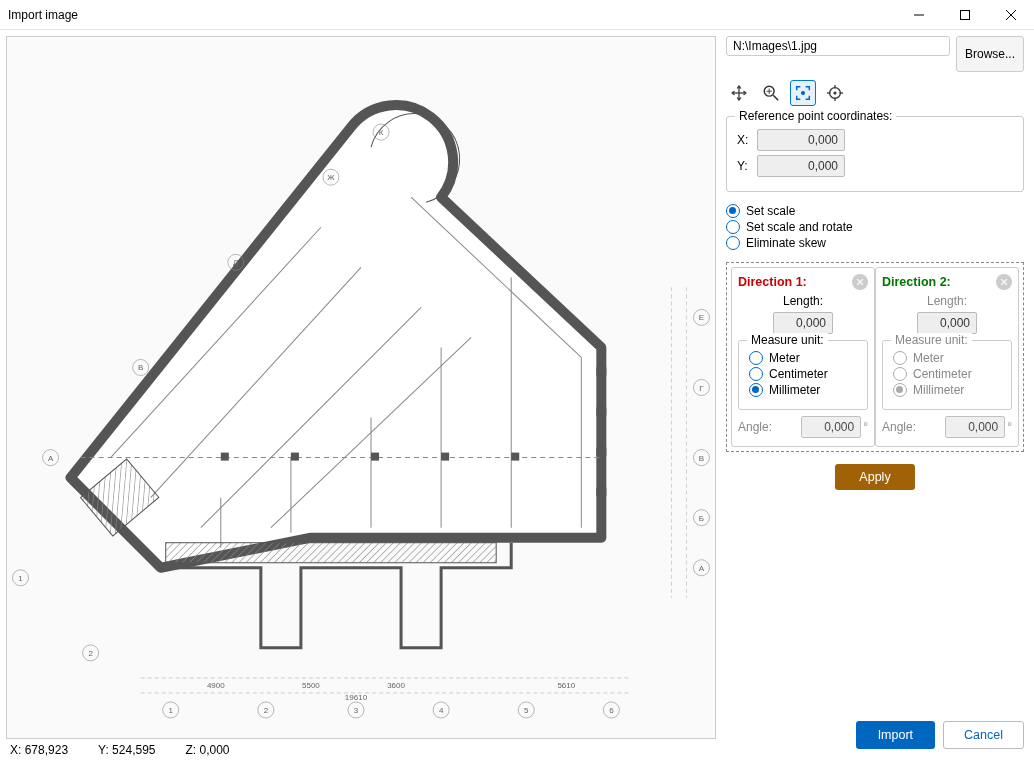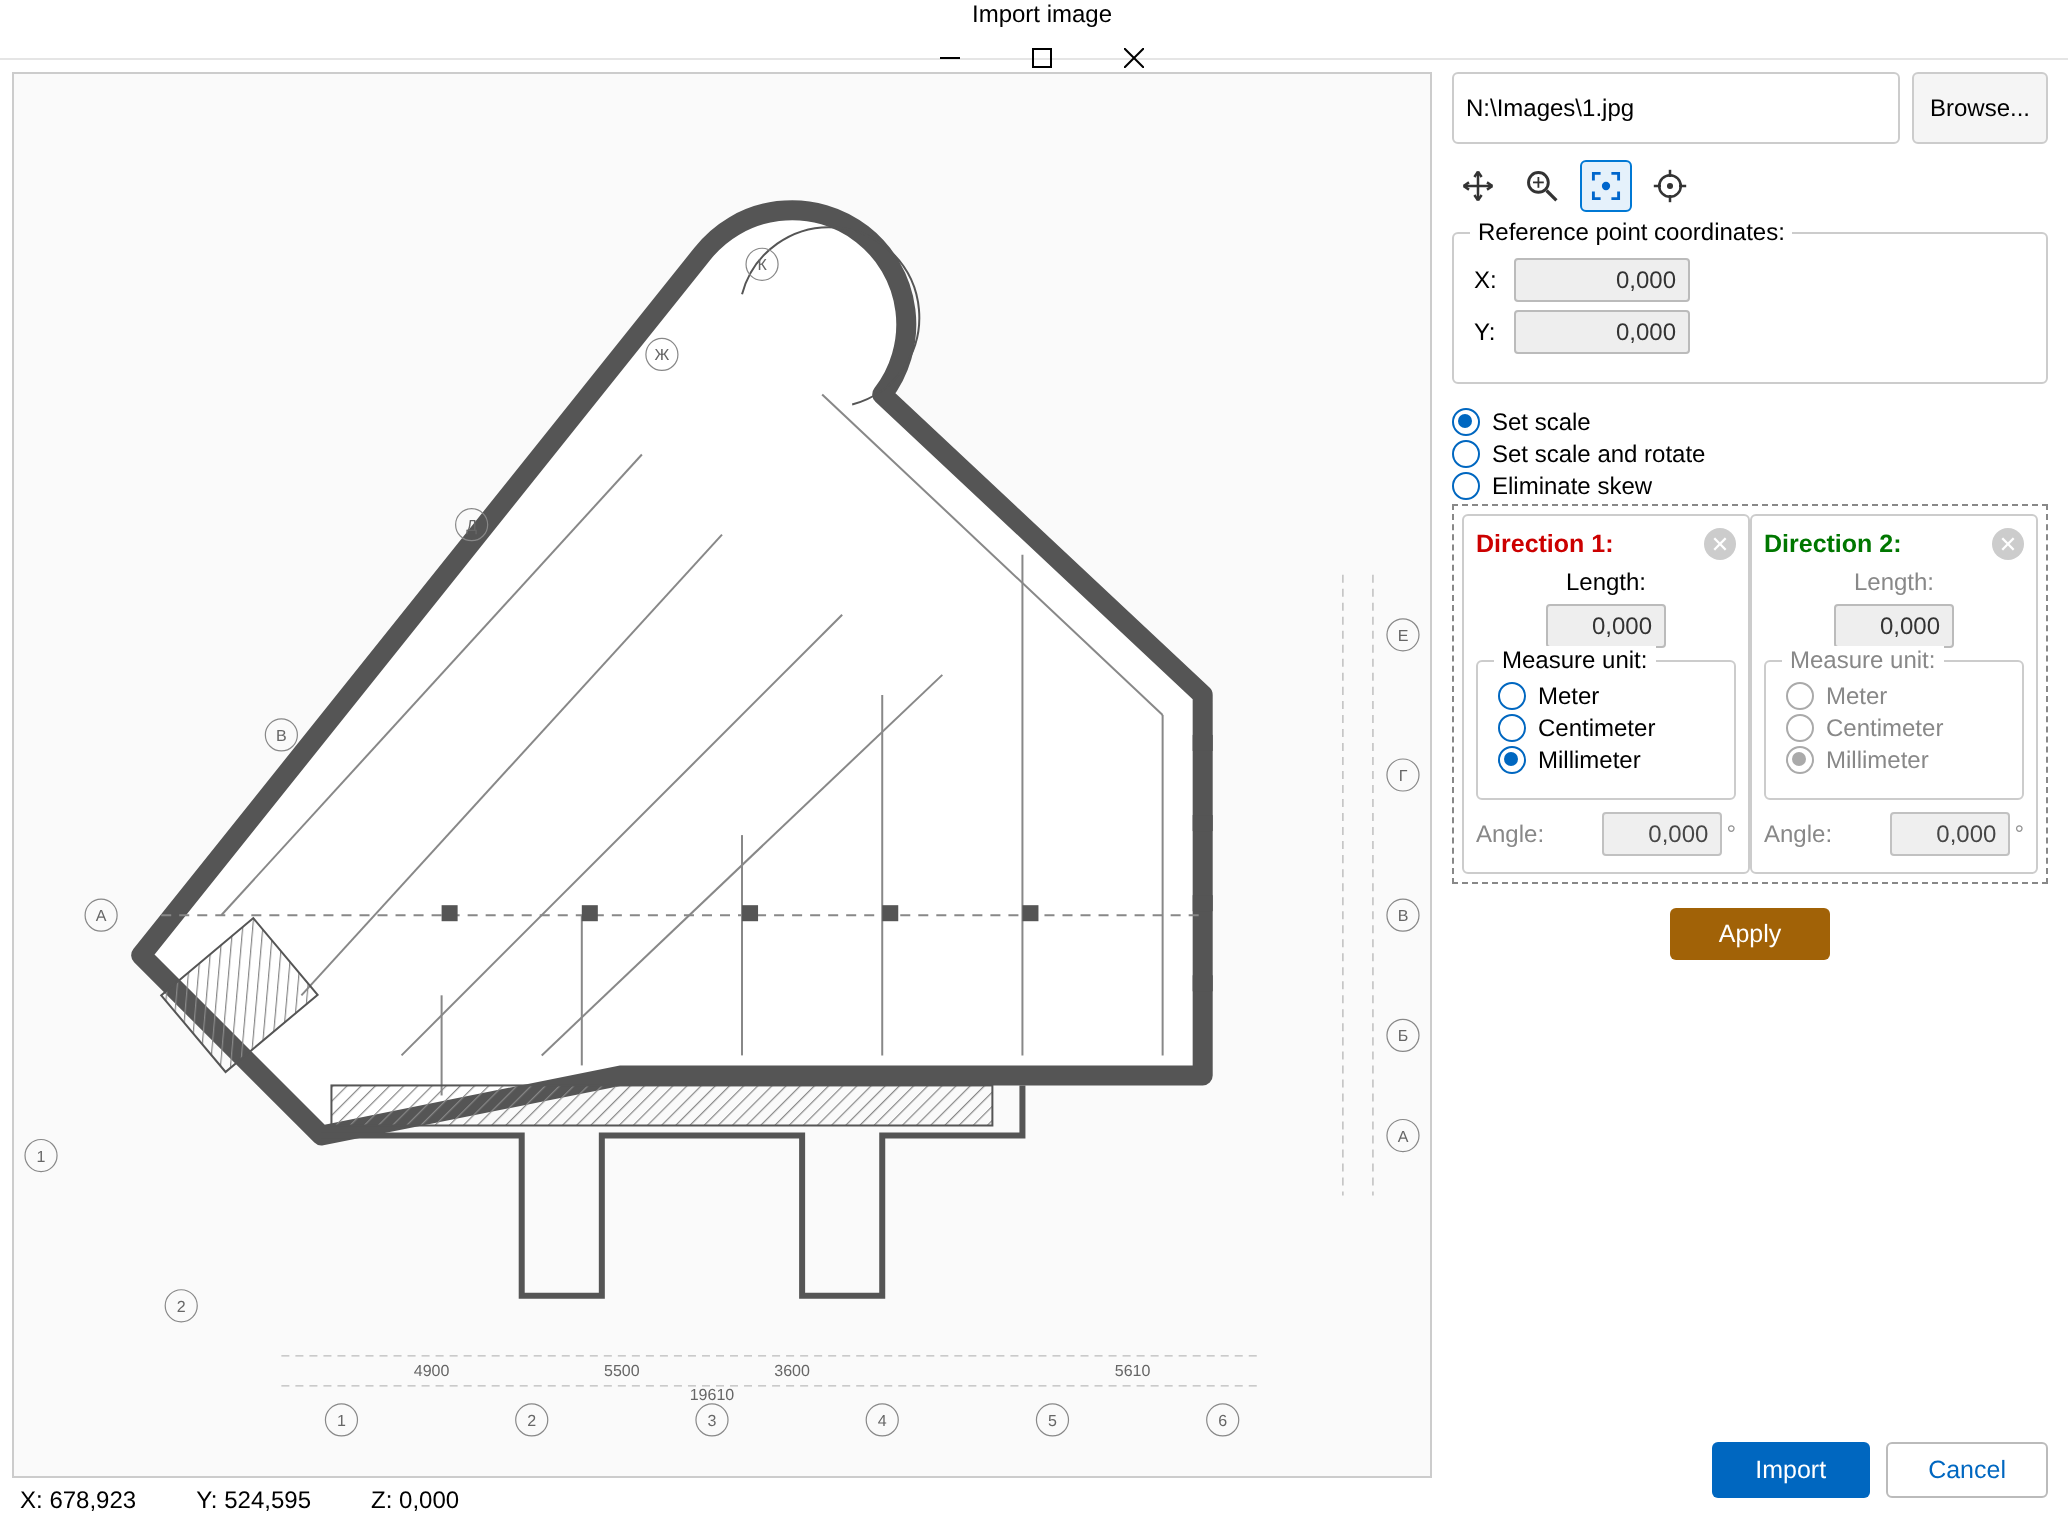--- a/index.html
+++ b/index.html
@@ -12,21 +12,20 @@
       height: 761px;
       overflow: hidden;
       position: relative;
     }
     .titlebar {
       height: 30px;
       display: flex;
       align-items: center;
       padding: 0 0 0 8px;
       border-bottom: 1px solid #e5e5e5;
-      flex-direction: column;
     }
     .titlebar-title { flex: 1; font-size: 12px; }
     .win-controls { display: flex; }
     .win-btn {
       width: 46px; height: 30px;
       display: flex; align-items: center; justify-content: center;
       cursor: pointer;
     }
     .content {
       display: flex;
@@ -57,21 +56,21 @@
     }
     .right-pane {
       width: 318px;
       padding: 6px 10px 0 10px;
       display: flex;
       flex-direction: column;
     }
     .file-row { display: flex; gap: 6px; margin-bottom: 8px; }
     .file-input {
       flex: 1;
-      height: 36px;
+      height: 20px;
       border: 1px solid #ccc;
       border-radius: 3px;
       padding: 0 6px;
       font-size: 12px;
       display: flex; align-items: center;
       background: #fff;
     }
     .btn {
       height: 24px;
       border: 1px solid #ccc;
@@ -116,21 +115,21 @@
       border: 1px solid #bbb;
       border-radius: 2px;
       padding: 0 6px;
       background: #eee;
       color: #333;
       text-align: right;
       display: flex; align-items: center; justify-content: flex-end;
       font-size: 12px;
     }
     .numbox.small { width: 60px; }
-    .radio-list { }
+    .radio-list { margin-bottom: 10px; }
     .radio-row { display: flex; align-items: center; gap: 6px; margin: 2px 0; cursor: pointer;}
     .radio {
       width: 14px; height: 14px;
       border: 1.5px solid #0067c0;
       border-radius: 50%;
       position: relative;
       flex-shrink: 0;
     }
     .radio.checked::after {
       content: ""; position: absolute;

